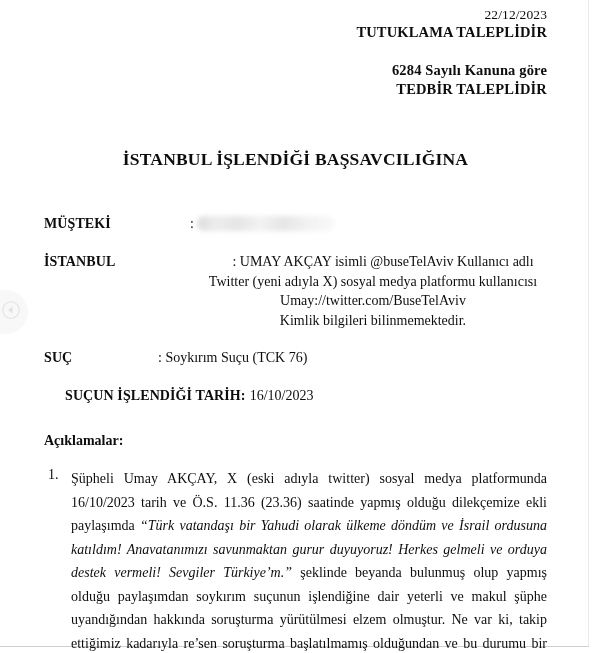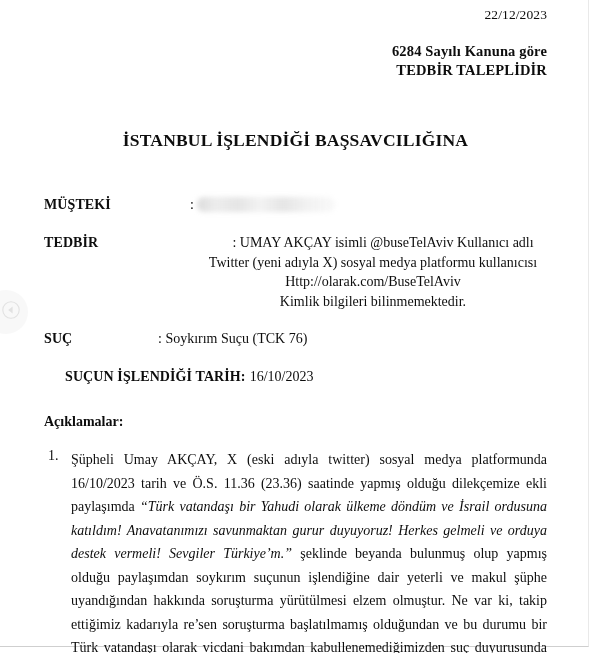--- a/index.html
+++ b/index.html
@@ -166,42 +166,43 @@
   }
 </style>
 </head>
 <body>
 
 <div class="page">
   <div class="page-body">
 
     <div class="hdr">
       <div class="hdr-date">22/12/2023</div>
+      <div class="hdr-strong">TUTUKLAMA TALEPLİDİR</div>
       <div class="hdr-gap"></div>
       <div class="hdr-strong">6284 Sayılı Kanuna göre</div>
       <div class="hdr-strong">TEDBİR TALEPLİDİR</div>
     </div>
 
     <div class="doc-title">İSTANBUL İŞLENDİĞİ BAŞSAVCILIĞINA</div>
 
     <div class="fields">
 
       <div class="field-row">
         <span class="field-label">MÜŞTEKİ</span>
         <span class="field-value fv-musteki">
           <span class="field-inline">:</span><span class="redacted"></span>
         </span>
       </div>
 
       <div class="field-row" style="min-height:78px">
-        <span class="field-label">TEDBİR</span>
+        <span class="field-label">İSTANBUL</span>
         <span class="field-value fv-supheli">
           <span style="display:block;padding-left:20px">: UMAY AKÇAY isimli @buseTelAviv Kullanıcı adlı</span>
           <span style="display:block">Twitter (yeni adıyla X) sosyal medya platformu kullanıcısı</span>
-          <span style="display:block">Http://olarak.com/BuseTelAviv</span>
+          <span style="display:block">Umay://twitter.com/BuseTelAviv</span>
           <span style="display:block">Kimlik bilgileri bilinmemektedir.</span>
         </span>
       </div>
 
       <div class="field-row" style="margin-top:14px">
         <span class="field-label">SUÇ</span>
         <span class="field-value fv-suc">: Soykırım Suçu (TCK 76)</span>
       </div>
 
       <div class="field-row row-tarih">

